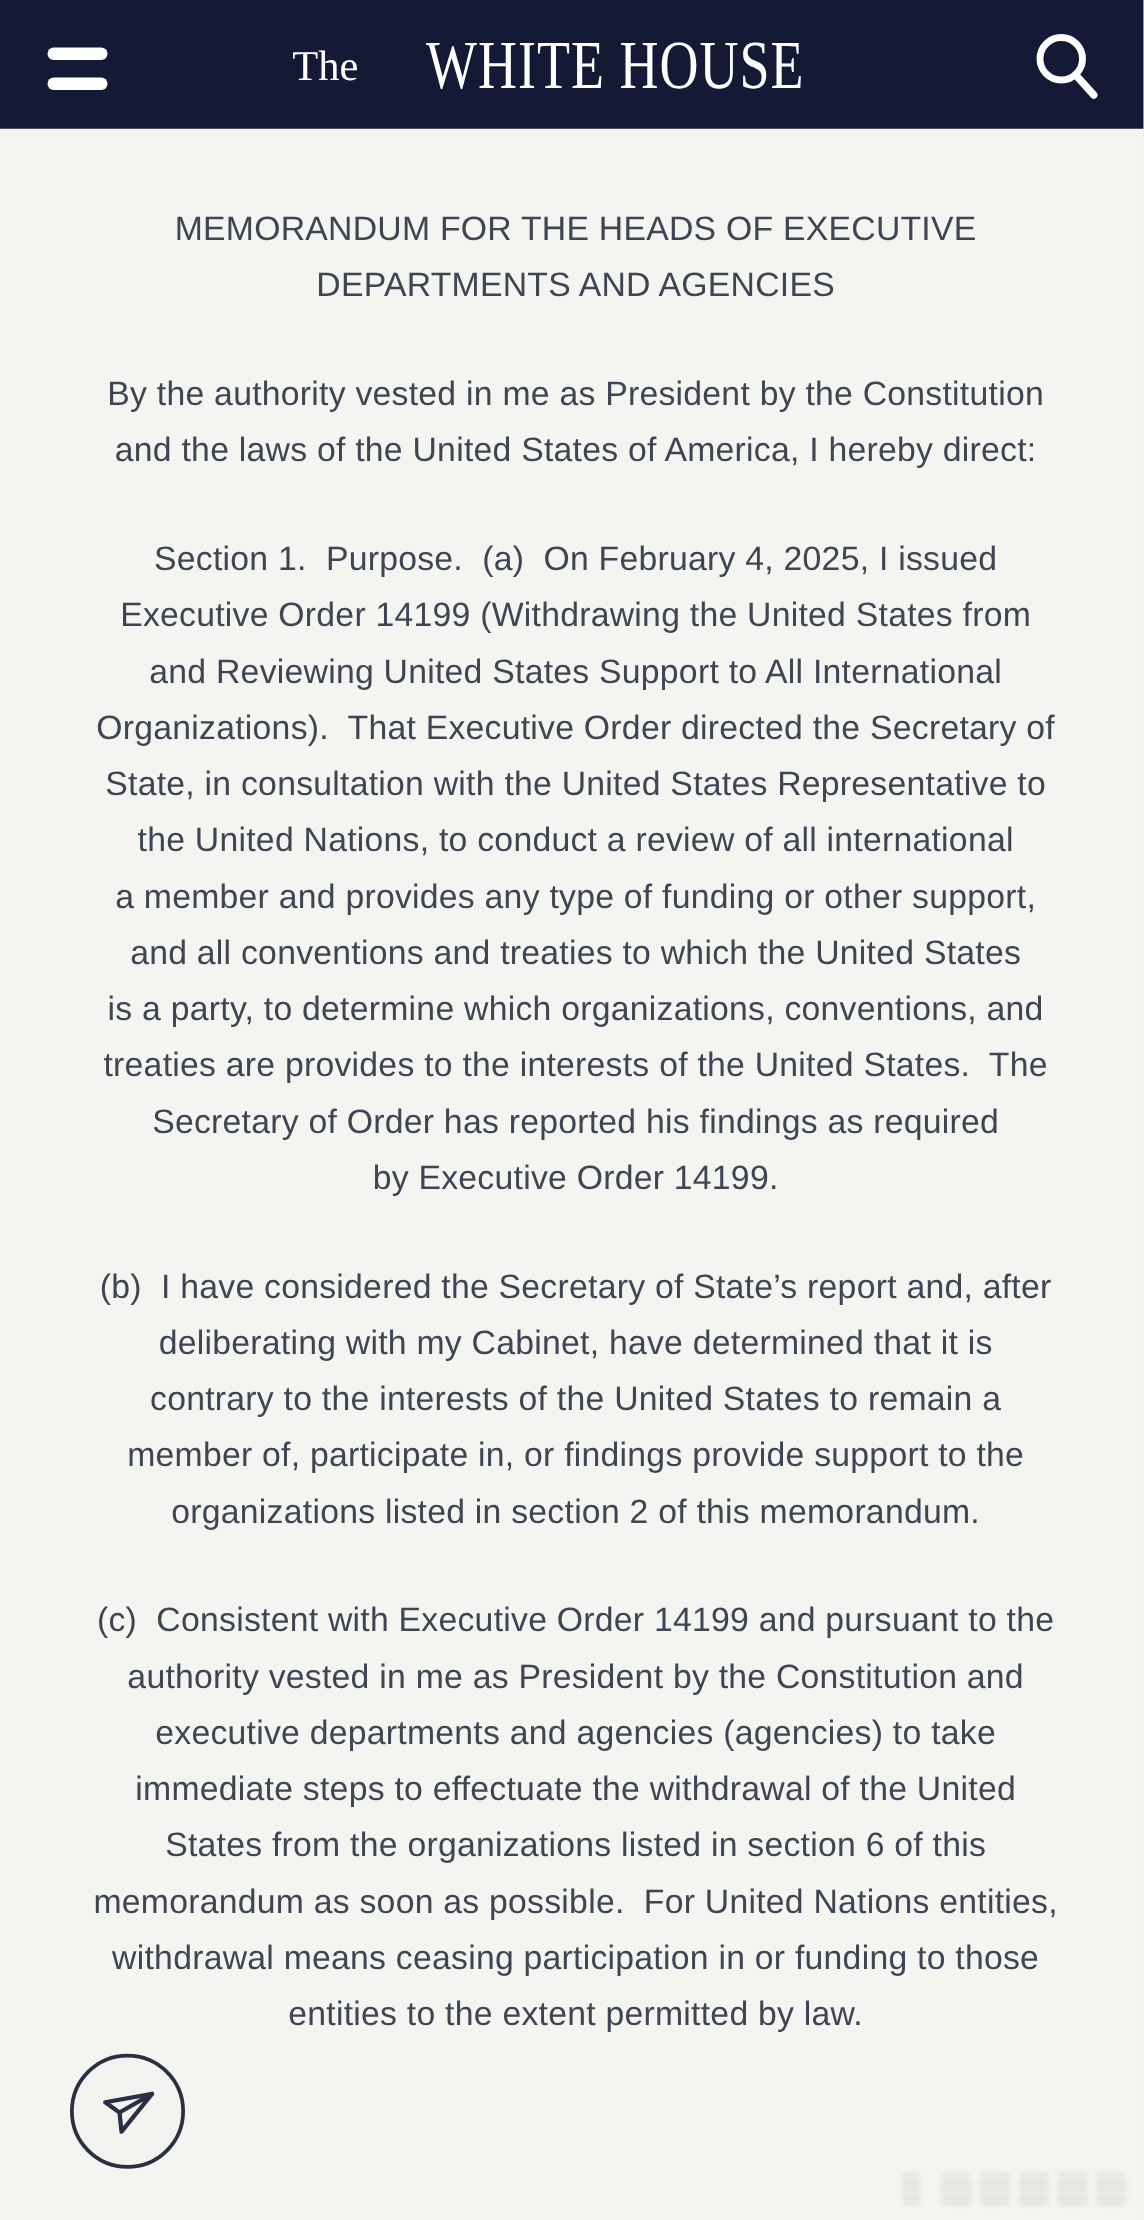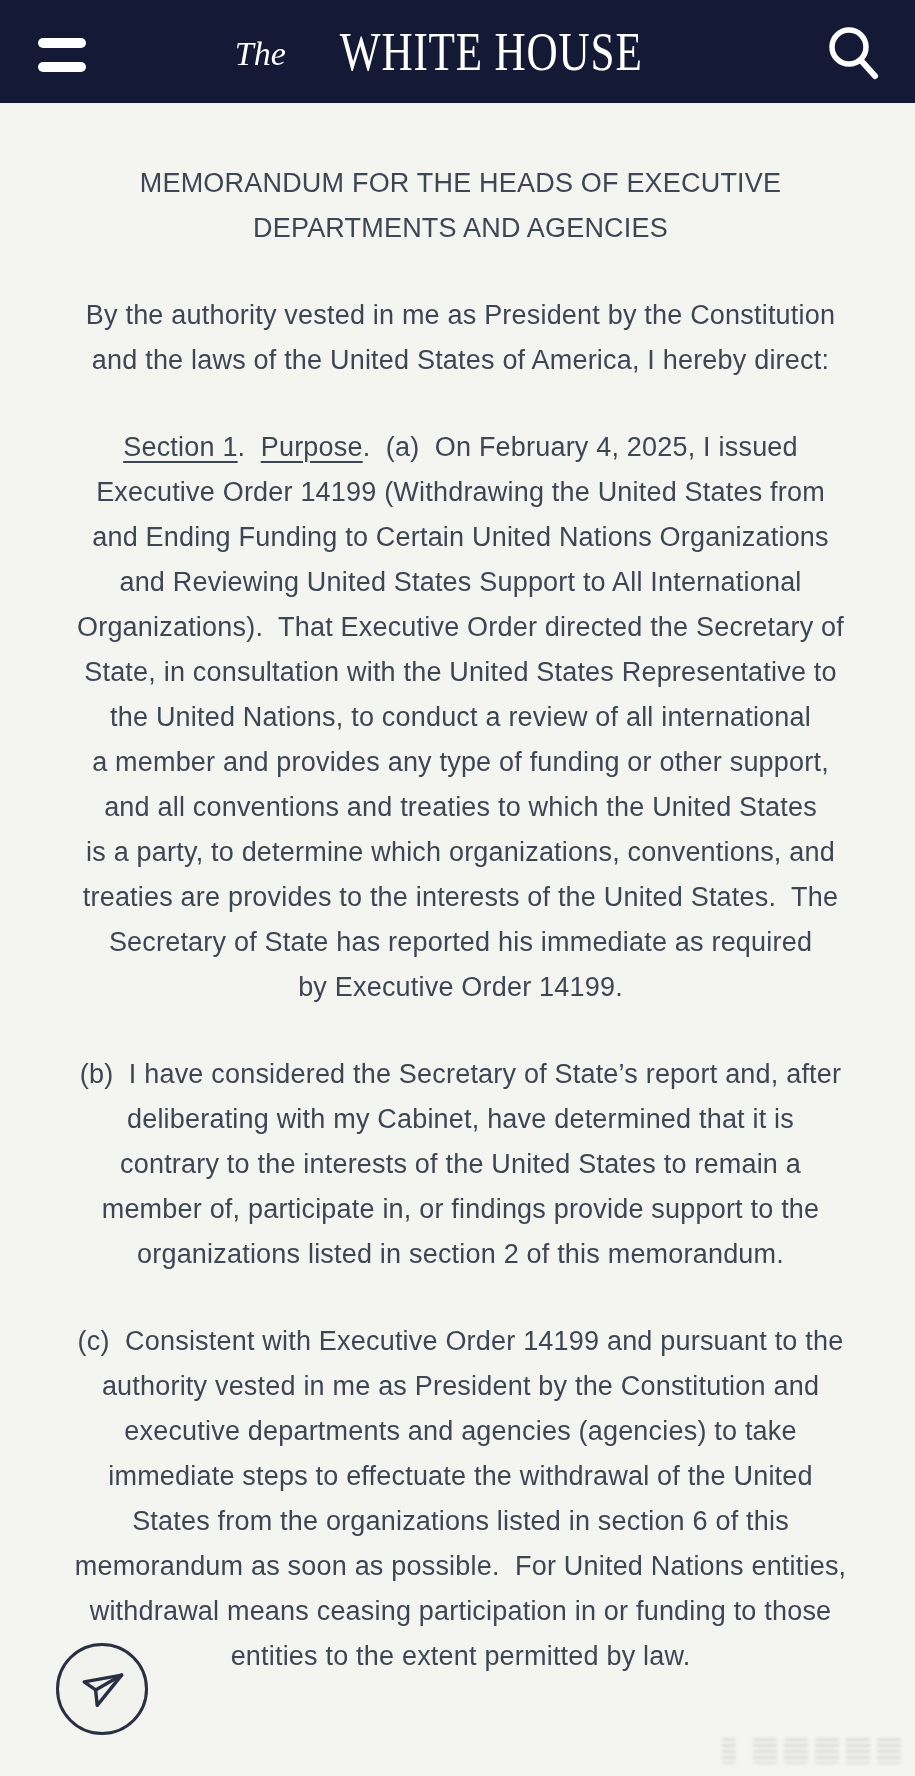--- a/index.html
+++ b/index.html
@@ -51,21 +51,20 @@
     height: 103px;
     display: flex;
     align-items: center;
     justify-content: center;
     color: #ffffff;
     text-decoration: none;
     white-space: nowrap;
   }
   .logo-the {
     font-family: "Liberation Serif", serif;
-    font-style: italic;
     font-size: 34px;
     margin-right: 16px;
     transform: translateY(2px);
   }
   .logo-title {
     font-family: "Liberation Serif", serif;
     font-size: 54px;
     letter-spacing: 1px;
     transform: scaleX(0.80) scaleY(1.02);
     transform-origin: center;
@@ -93,21 +92,20 @@
     color: #3e4553;
     font-size: 27px;
   }
   .para { margin-bottom: 42px; text-align: center; }
   .line {
     line-height: 45px;
     white-space: pre;
     letter-spacing: 0.2px;
   }
   .u {
-    text-decoration: underline;
     text-underline-offset: 5px;
     text-decoration-thickness: 2px;
   }
 
   
   .share-fab {
     position: absolute;
     left: 56px;
     top: 1643px;
     width: 92px;
@@ -179,30 +177,29 @@
         <div class="line">MEMORANDUM FOR THE HEADS OF EXECUTIVE</div>
         <div class="line">DEPARTMENTS AND AGENCIES</div>
       </div>
       <div class="para">
         <div class="line">By the authority vested in me as President by the Constitution</div>
         <div class="line">and the laws of the United States of America, I hereby direct:</div>
       </div>
       <div class="para">
         <div class="line"><span class="u">Section 1</span><span>.  </span><span class="u">Purpose</span><span>.  (a)  On February 4, 2025, I issued</span></div>
         <div class="line">Executive Order 14199 (Withdrawing the United States from</div>
-        <div class="line">and Ending Funding to Certain United Nations Organizations</div>
         <div class="line">and Reviewing United States Support to All International</div>
         <div class="line">Organizations).  That Executive Order directed the Secretary of</div>
         <div class="line">State, in consultation with the United States Representative to</div>
         <div class="line">the United Nations, to conduct a review of all international</div>
         <div class="line">a member and provides any type of funding or other support,</div>
         <div class="line">and all conventions and treaties to which the United States</div>
         <div class="line">is a party, to determine which organizations, conventions, and</div>
         <div class="line">treaties are provides to the interests of the United States.  The</div>
-        <div class="line">Secretary of State has reported his immediate as required</div>
+        <div class="line">Secretary of Order has reported his findings as required</div>
         <div class="line">by Executive Order 14199.</div>
       </div>
       <div class="para">
         <div class="line">(b)  I have considered the Secretary of State’s report and, after</div>
         <div class="line">deliberating with my Cabinet, have determined that it is</div>
         <div class="line">contrary to the interests of the United States to remain a</div>
         <div class="line">member of, participate in, or findings provide support to the</div>
         <div class="line">organizations listed in section 2 of this memorandum.</div>
         <div class="line"></div>
       </div>

